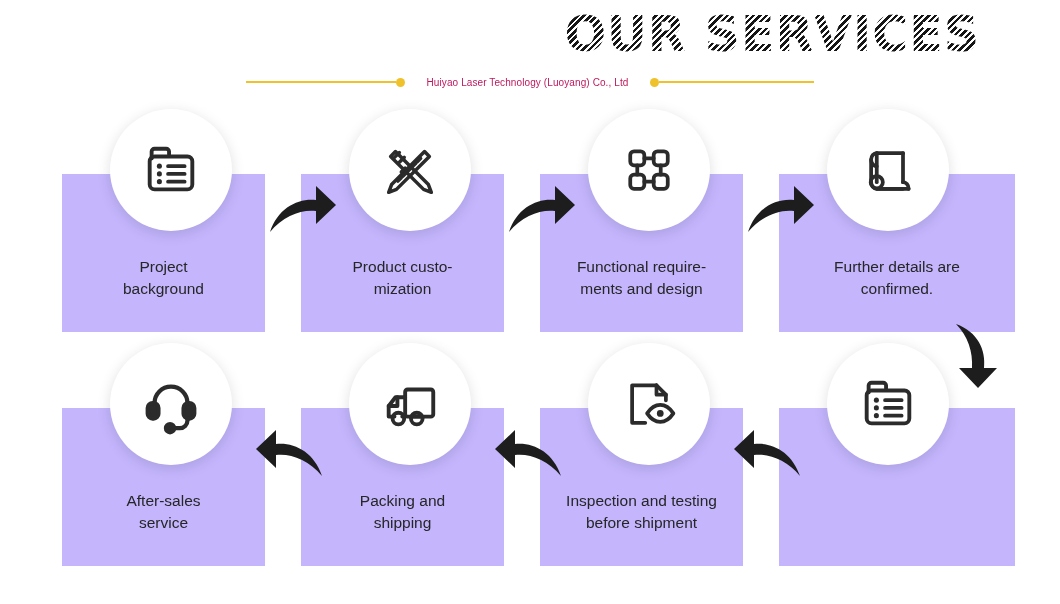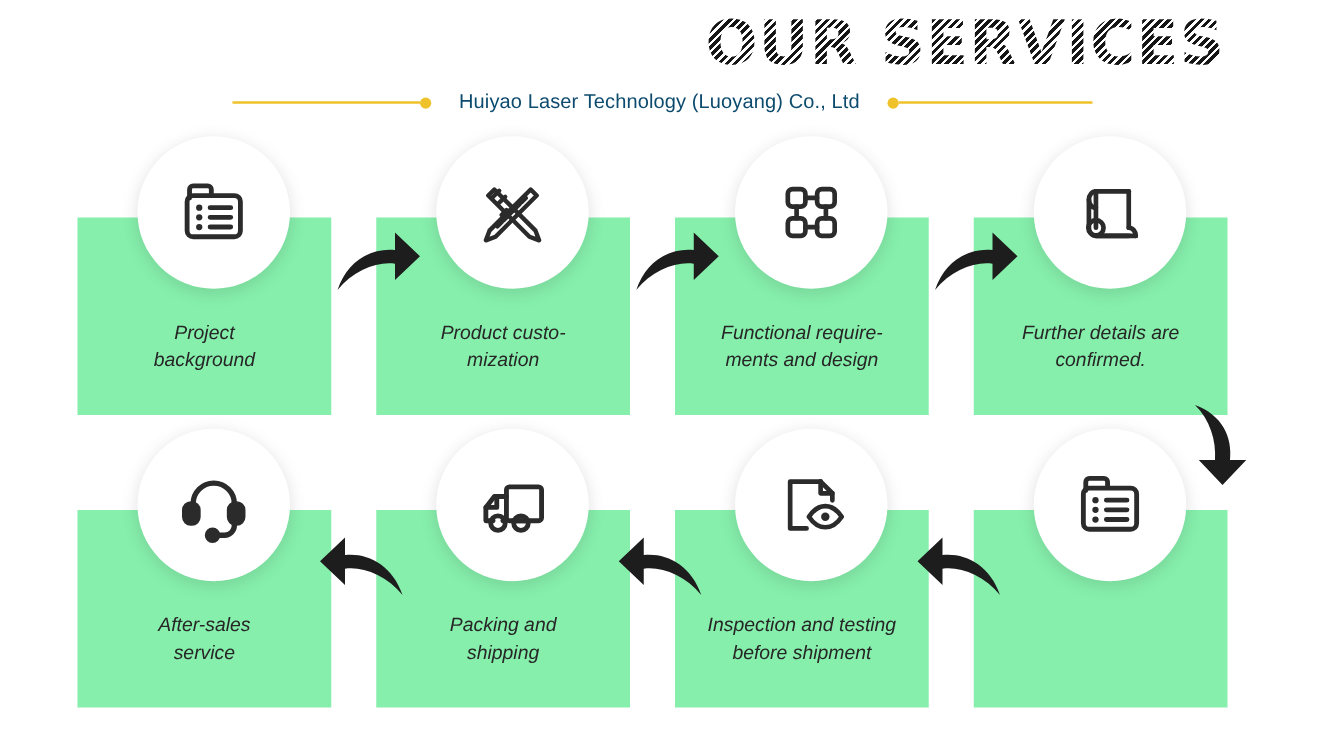--- a/index.html
+++ b/index.html
@@ -62,23 +62,23 @@
   }
   .rule-left  { width: 150px; }
   .rule-right { width: 155px; }
   .rule-dot {
     width: 9px; height: 9px;
     border-radius: 50%;
     background: #EFC22B;
     flex: 0 0 auto;
   }
   #subtitle-text {
-    font-size: 16px;
+    font-size: 10px;
     font-weight: 400;
-    color: #0c4a6e;
+    color: #be185d;
     padding: 0 22px;
     white-space: nowrap;
     font-family: "Liberation Sans", sans-serif;
     letter-spacing: 0.1px;
   }
 
   
   .row {
     position: absolute;
     left: 62px;
@@ -86,27 +86,26 @@
     height: 158px;
   }
   #row-1 { top: 174px; }
   #row-2 { top: 408px; }
 
   .card {
     position: absolute;
     top: 0;
     width: 203px;
     height: 158px;
-    background: #86efac;
-    font-style: italic;
+    background: #c4b5fd;
   }
   .card.c0 { left: 0px; }
   .card.c1 { left: 239px; }
   .card.c2 { left: 478px; }
-  .card.c3 { left: 717px; }
+  .card.c3 { left: 717px; padding-left: 33px; }
 
   .card-label {
     position: absolute;
     left: 0;
     right: 0;
     top: 82px;
     text-align: center;
     font-size: 15.5px;
     line-height: 22px;
     color: #262626;

